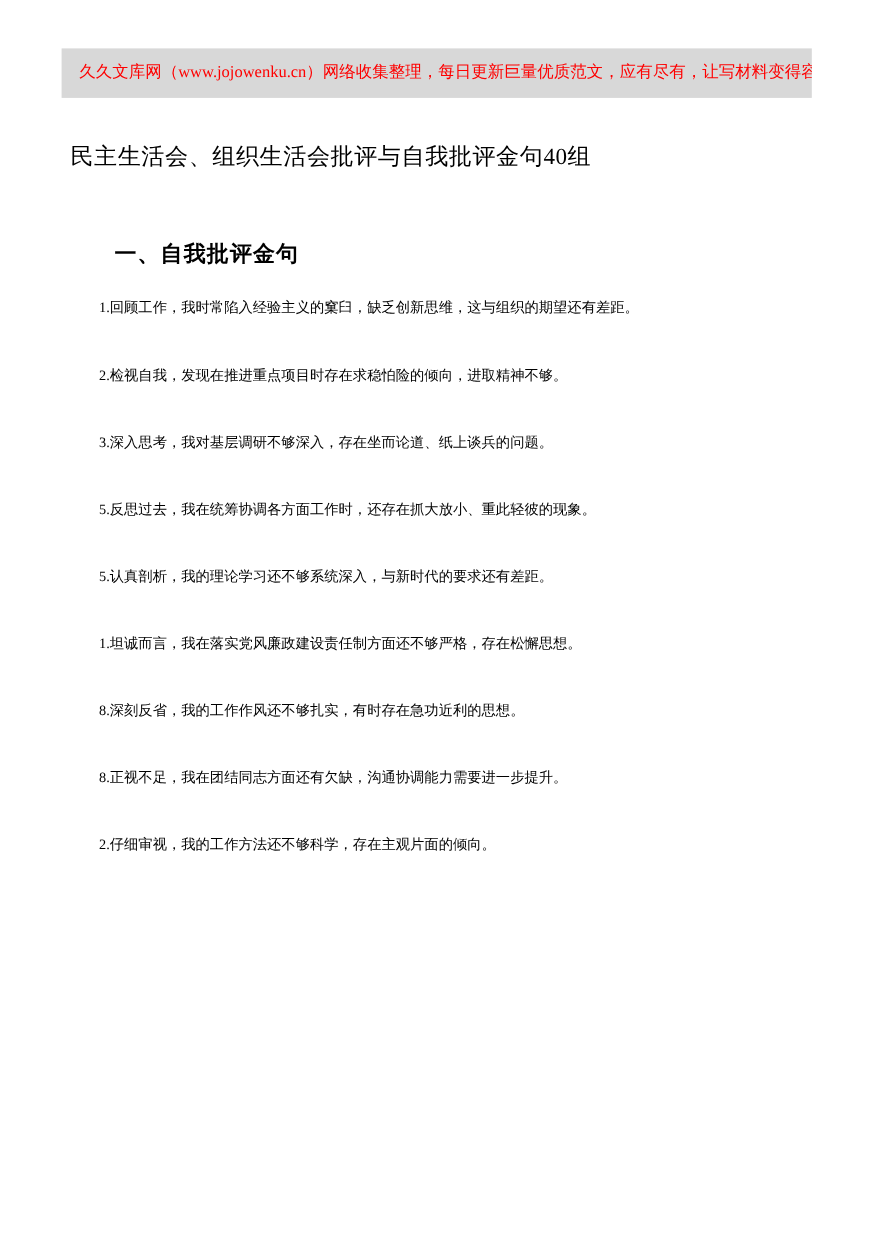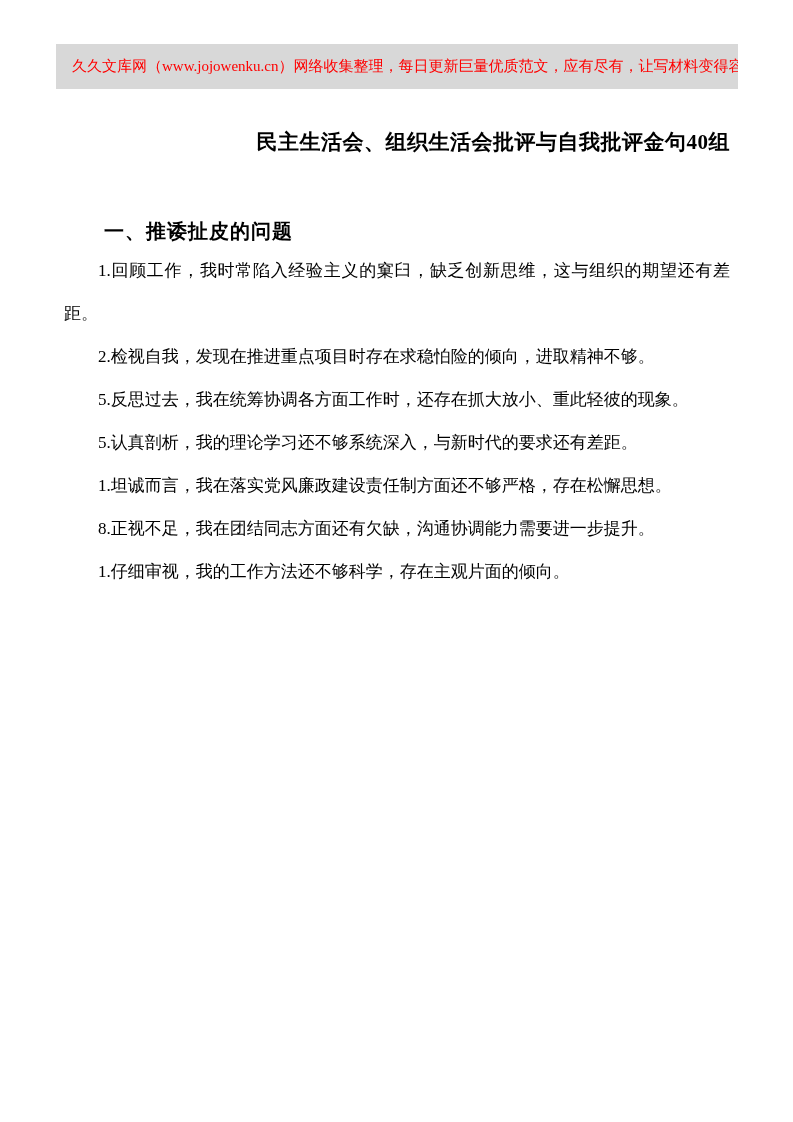--- a/index.html
+++ b/index.html
@@ -25,63 +25,65 @@
     background: #d8d8d8;
     color: #fe0000;
     font-size: 15px;
     line-height: 21px;
     white-space: nowrap;
     overflow: hidden;
   }
   .doc-title {
     margin: 38px 0 0 0;
     font-size: 21px;
-    font-weight: bold;
+    font-weight: normal;
     line-height: 30px;
-    text-align: right;
+    text-align: left;
     letter-spacing: 0.5px;
   }
   .section-heading {
     margin: 60px 0 4px 0;
     font-size: 20px;
     font-weight: bold;
     line-height: 28px;
     text-indent: 2em;
     font-family: "Liberation Sans", "DejaVu Sans", sans-serif;
     letter-spacing: 1px;
   }
   .paragraphs {
     font-size: 19.5px;
   }
   .para {
     margin: 0;
     padding: 0;
-    font-size: 17px;
-    line-height: 43px;
+    font-size: 13px;
+    line-height: 61px;
     text-align: justify;
     text-justify: inter-ideograph;
     text-indent: 2em;
   }
 </style>
 </head>
 <body>
 
 <div class="page">
 
   <div class="banner" style="background: rgb(216, 216, 216); color: rgb(254, 0, 0);">
     <span>久久文库网（www.jojowenku.cn）网络收集整理，每日更新巨量优质范文，应有尽有，让写材料变得容易！</span>
   </div>
 
   <h1 class="doc-title">民主生活会、组织生活会批评与自我批评金句40组</h1>
 
-  <h2 class="section-heading">一、推诿扯皮的问题</h2>
+  <h2 class="section-heading">一、自我批评金句</h2>
 
   <div class="paragraphs">
     <p class="para">1.回顾工作，我时常陷入经验主义的窠臼，缺乏创新思维，这与组织的期望还有差距。</p>
     <p class="para">2.检视自我，发现在推进重点项目时存在求稳怕险的倾向，进取精神不够。</p>
+    <p class="para">3.深入思考，我对基层调研不够深入，存在坐而论道、纸上谈兵的问题。</p>
     <p class="para">5.反思过去，我在统筹协调各方面工作时，还存在抓大放小、重此轻彼的现象。</p>
     <p class="para">5.认真剖析，我的理论学习还不够系统深入，与新时代的要求还有差距。</p>
     <p class="para">1.坦诚而言，我在落实党风廉政建设责任制方面还不够严格，存在松懈思想。</p>
+    <p class="para">8.深刻反省，我的工作作风还不够扎实，有时存在急功近利的思想。</p>
     <p class="para">8.正视不足，我在团结同志方面还有欠缺，沟通协调能力需要进一步提升。</p>
-    <p class="para">1.仔细审视，我的工作方法还不够科学，存在主观片面的倾向。</p>
+    <p class="para">2.仔细审视，我的工作方法还不够科学，存在主观片面的倾向。</p>
   </div>
 
 </div>
 
 </body></html>

